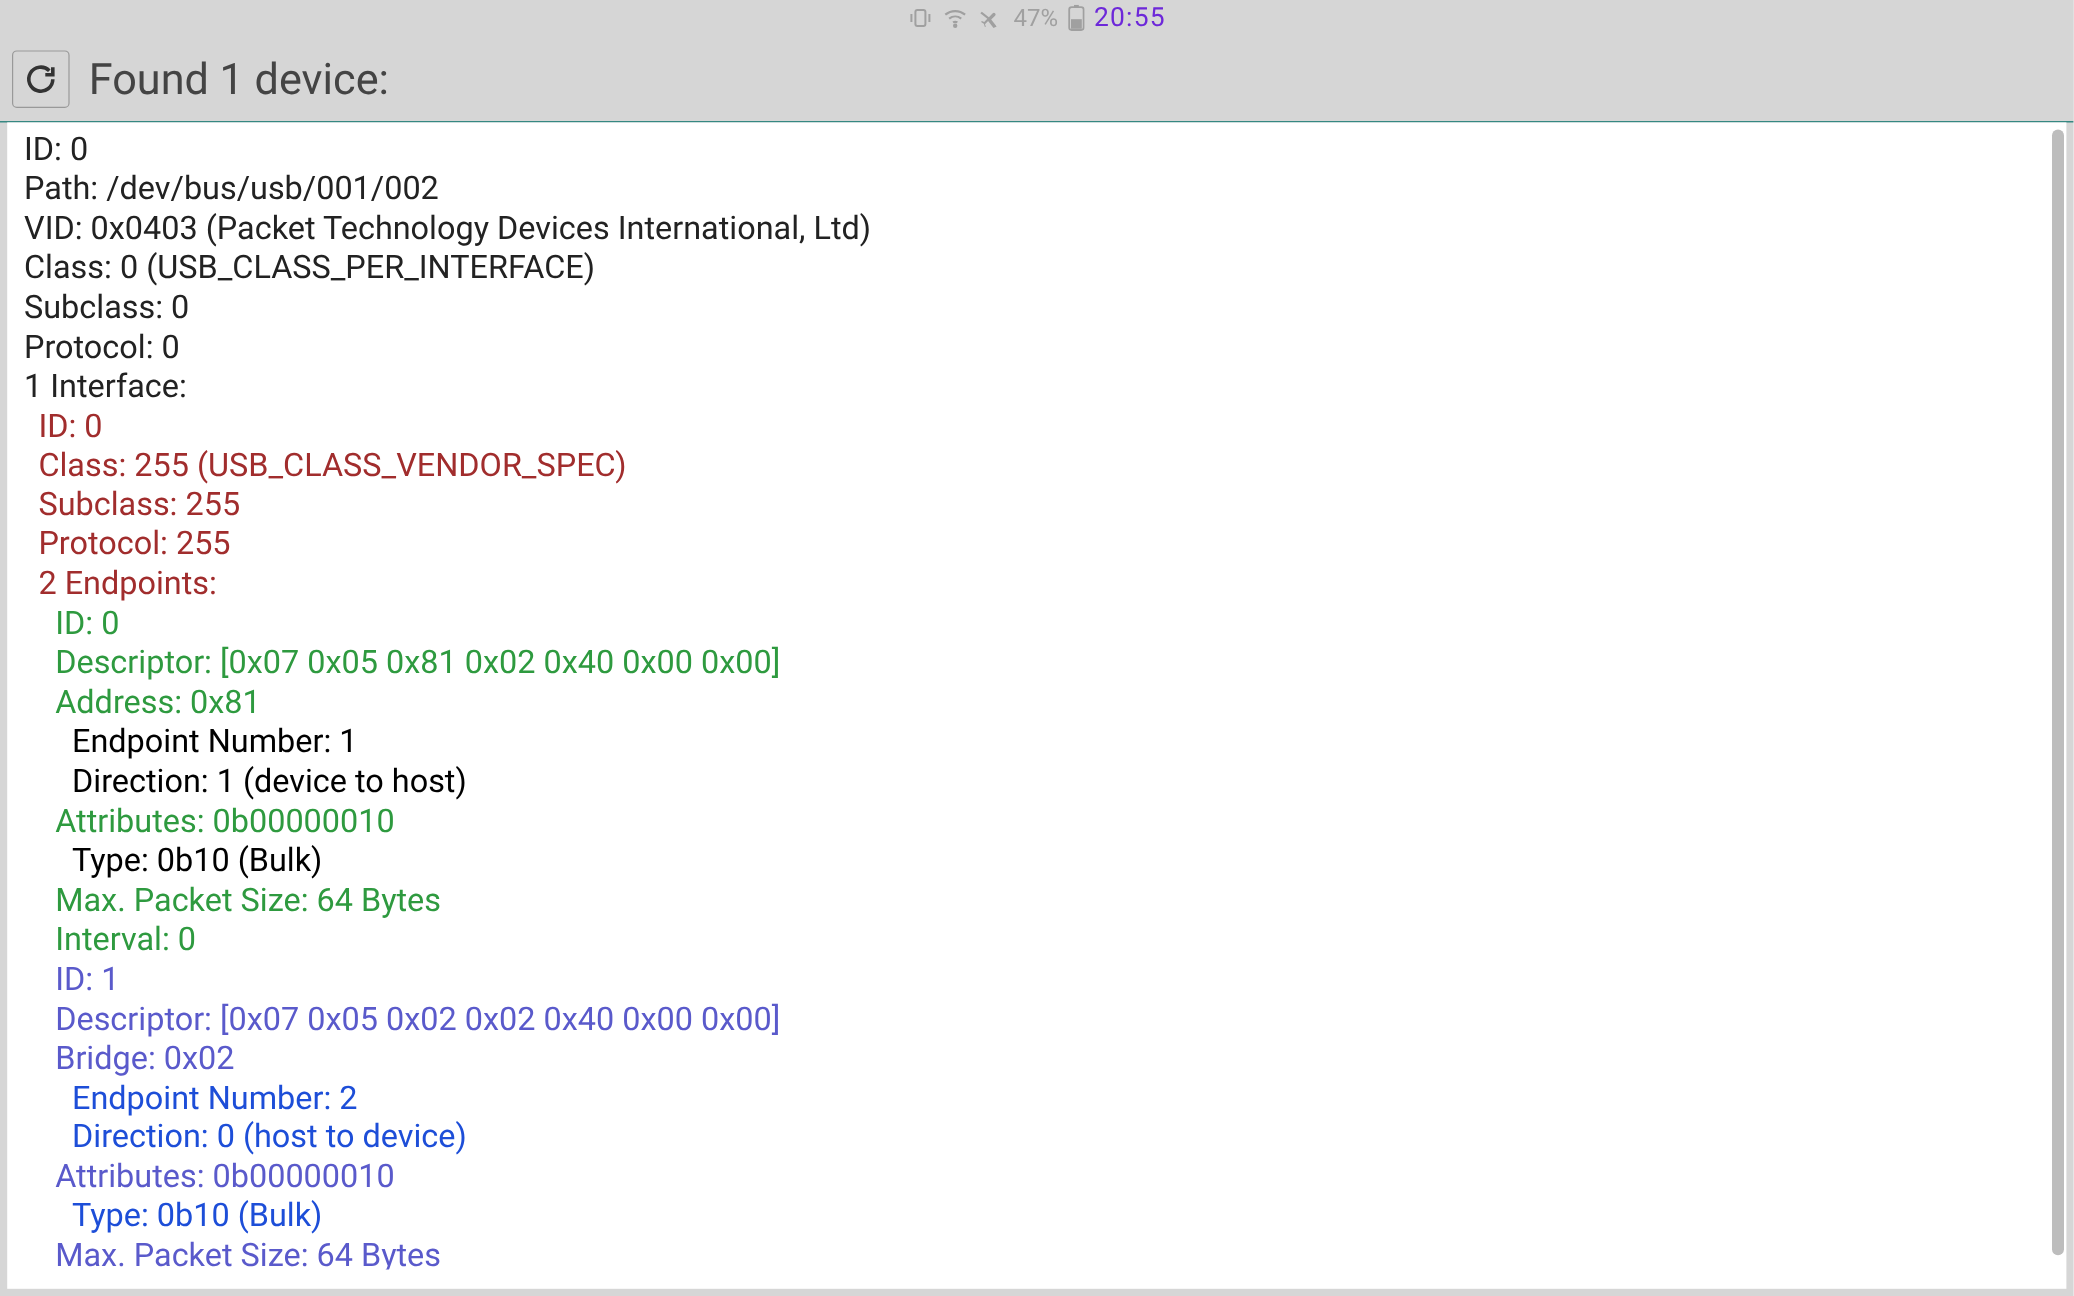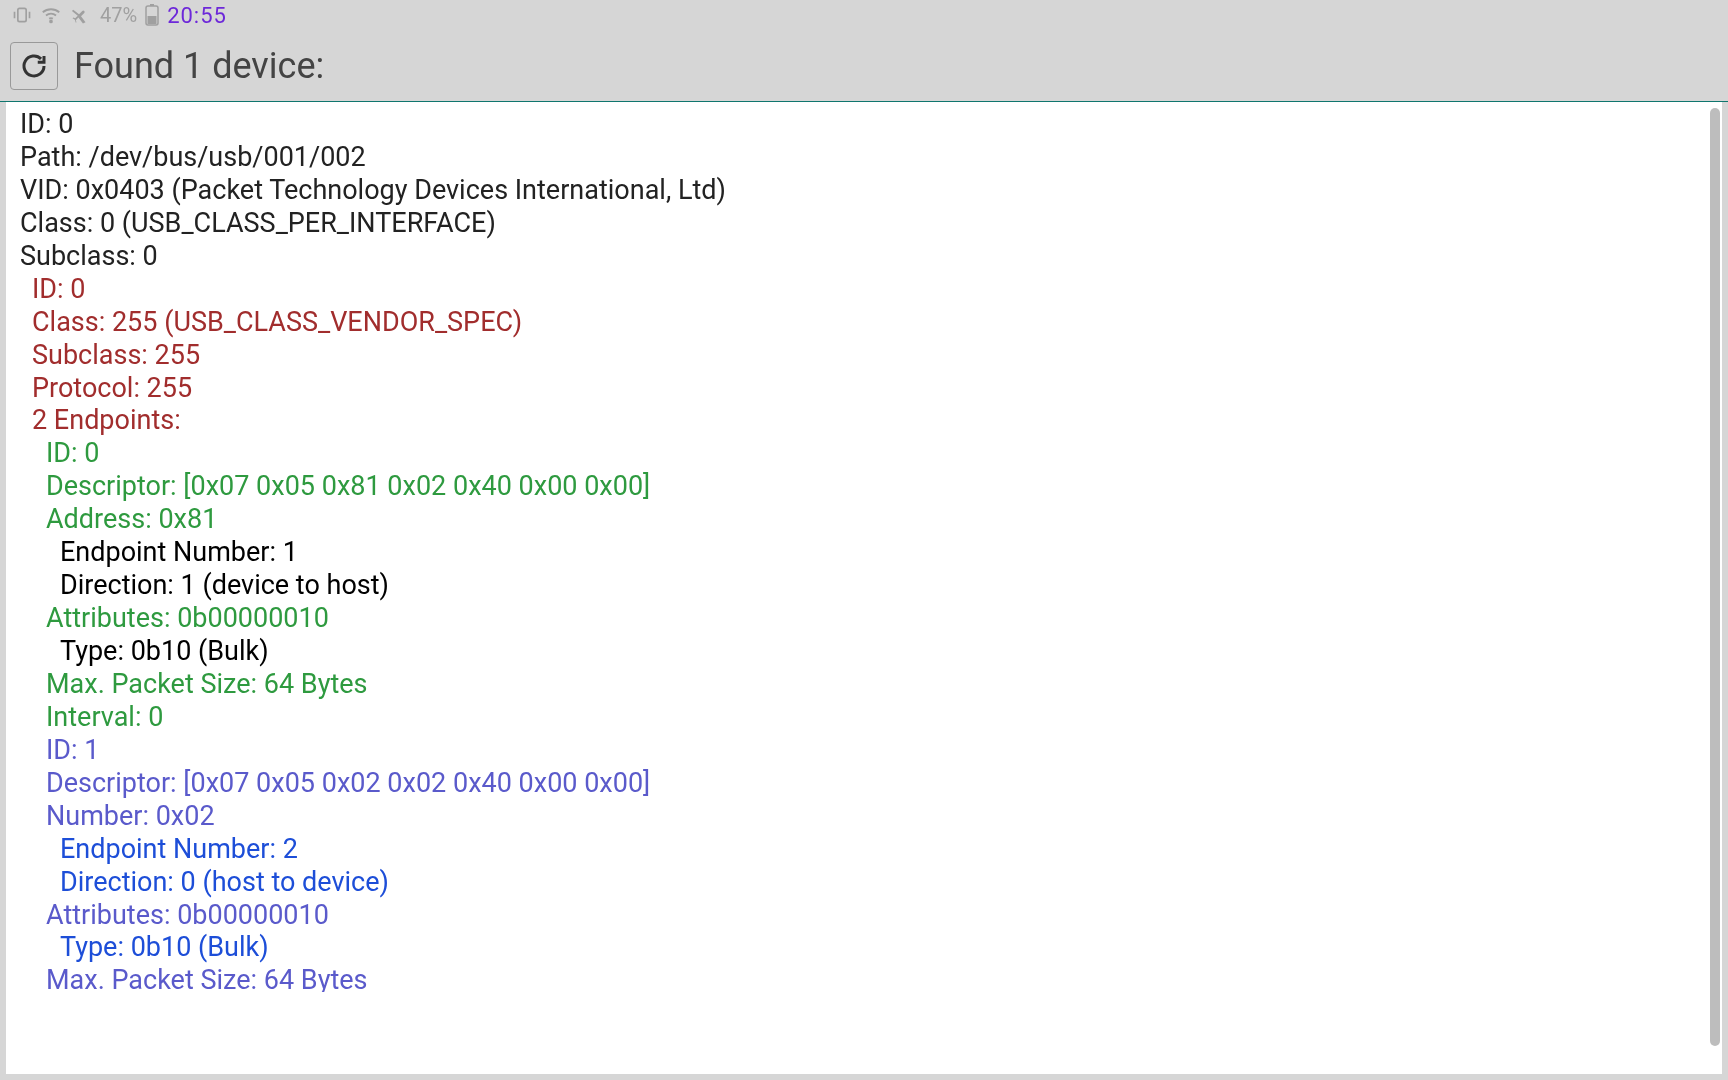--- a/index.html
+++ b/index.html
@@ -3,21 +3,21 @@
 <meta charset="utf-8">
 <style>
   * { margin: 0; padding: 0; box-sizing: border-box; }
   html, body { width: 1728px; height: 1080px; font-family: Roboto, Arial, sans-serif; }
   body { display: flex; flex-direction: column; background: #d6d6d6; overflow: hidden; }
 
   .status-bar {
     height: 30px;
     background: #d6d6d6;
     display: flex;
-    justify-content: flex-start;
+    justify-content: center;
     align-items: center;
     padding: 0 12px;
     gap: 8px;
     color: #a0a0a0;
     font-size: 18px;
   }
   .status-bar .clock { color: #6d28d9; font-size: 22px; letter-spacing: 1px; }
   .status-bar .pct { font-size: 20px; }
 
   .app-bar {
@@ -122,39 +122,41 @@
 </div>
 
 <div class="content">
   <div class="sbar"></div>
   <div class="content-inner">
     <div class="lvl1">ID: 0</div>
     <div class="lvl1">Path: /dev/bus/usb/001/002</div>
     <div class="lvl1">VID: 0x0403 (Packet Technology Devices International, Ltd)</div>
     <div class="lvl1">Class: 0 (USB_CLASS_PER_INTERFACE)</div>
     <div class="lvl1">Subclass: 0</div>
+    <div class="lvl1">Protocol: 0</div>
+    <div class="lvl1">1 Interface:</div>
 
     <div class="lvl2">ID: 0</div>
     <div class="lvl2">Class: 255 (USB_CLASS_VENDOR_SPEC)</div>
     <div class="lvl2">Subclass: 255</div>
     <div class="lvl2">Protocol: 255</div>
     <div class="lvl2">2 Endpoints:</div>
 
     <div class="lvl3">ID: 0</div>
     <div class="lvl3">Descriptor: [0x07 0x05 0x81 0x02 0x40 0x00 0x00]</div>
     <div class="lvl3">Address: 0x81</div>
     <div class="lvl4">Endpoint Number: 1</div>
     <div class="lvl4">Direction: 1 (device to host)</div>
     <div class="lvl3">Attributes: 0b00000010</div>
     <div class="lvl4">Type: 0b10 (Bulk)</div>
     <div class="lvl3">Max. Packet Size: 64 Bytes</div>
     <div class="lvl3">Interval: 0</div>
 
     <div class="lvl3b">ID: 1</div>
     <div class="lvl3b">Descriptor: [0x07 0x05 0x02 0x02 0x40 0x00 0x00]</div>
-    <div class="lvl3b">Number: 0x02</div>
+    <div class="lvl3b">Bridge: 0x02</div>
     <div class="lvl4b">Endpoint Number: 2</div>
     <div class="lvl4b">Direction: 0 (host to device)</div>
     <div class="lvl3b">Attributes: 0b00000010</div>
     <div class="lvl4b">Type: 0b10 (Bulk)</div>
     <div class="lvl3b cut">Max. Packet Size: 64 Bytes</div>
   </div>
 </div>
 
 </body></html>

